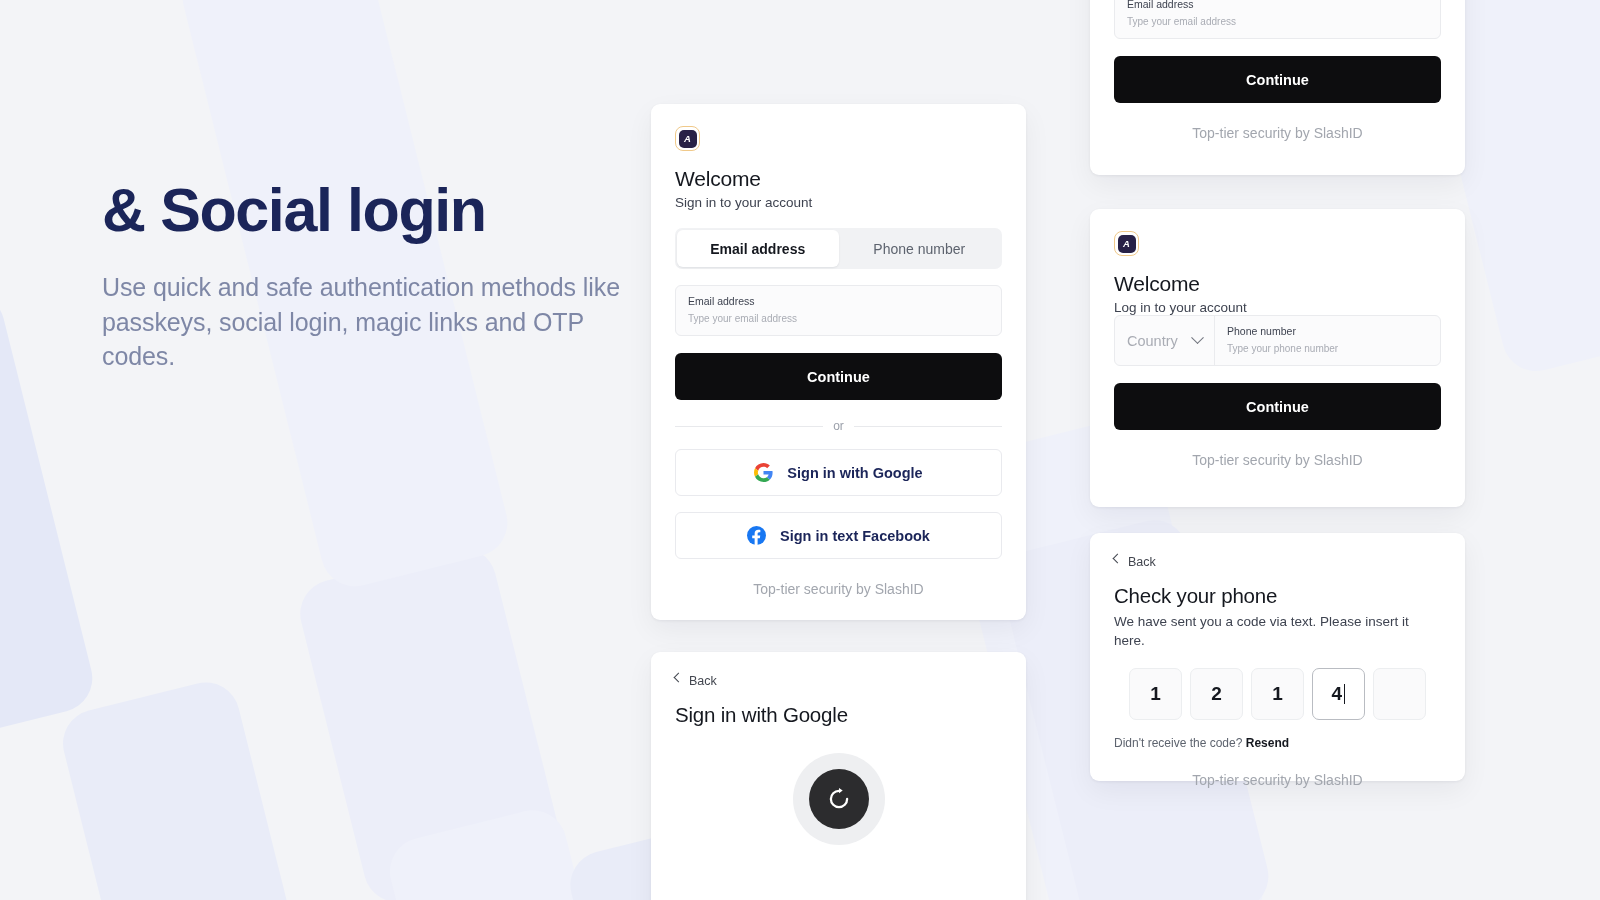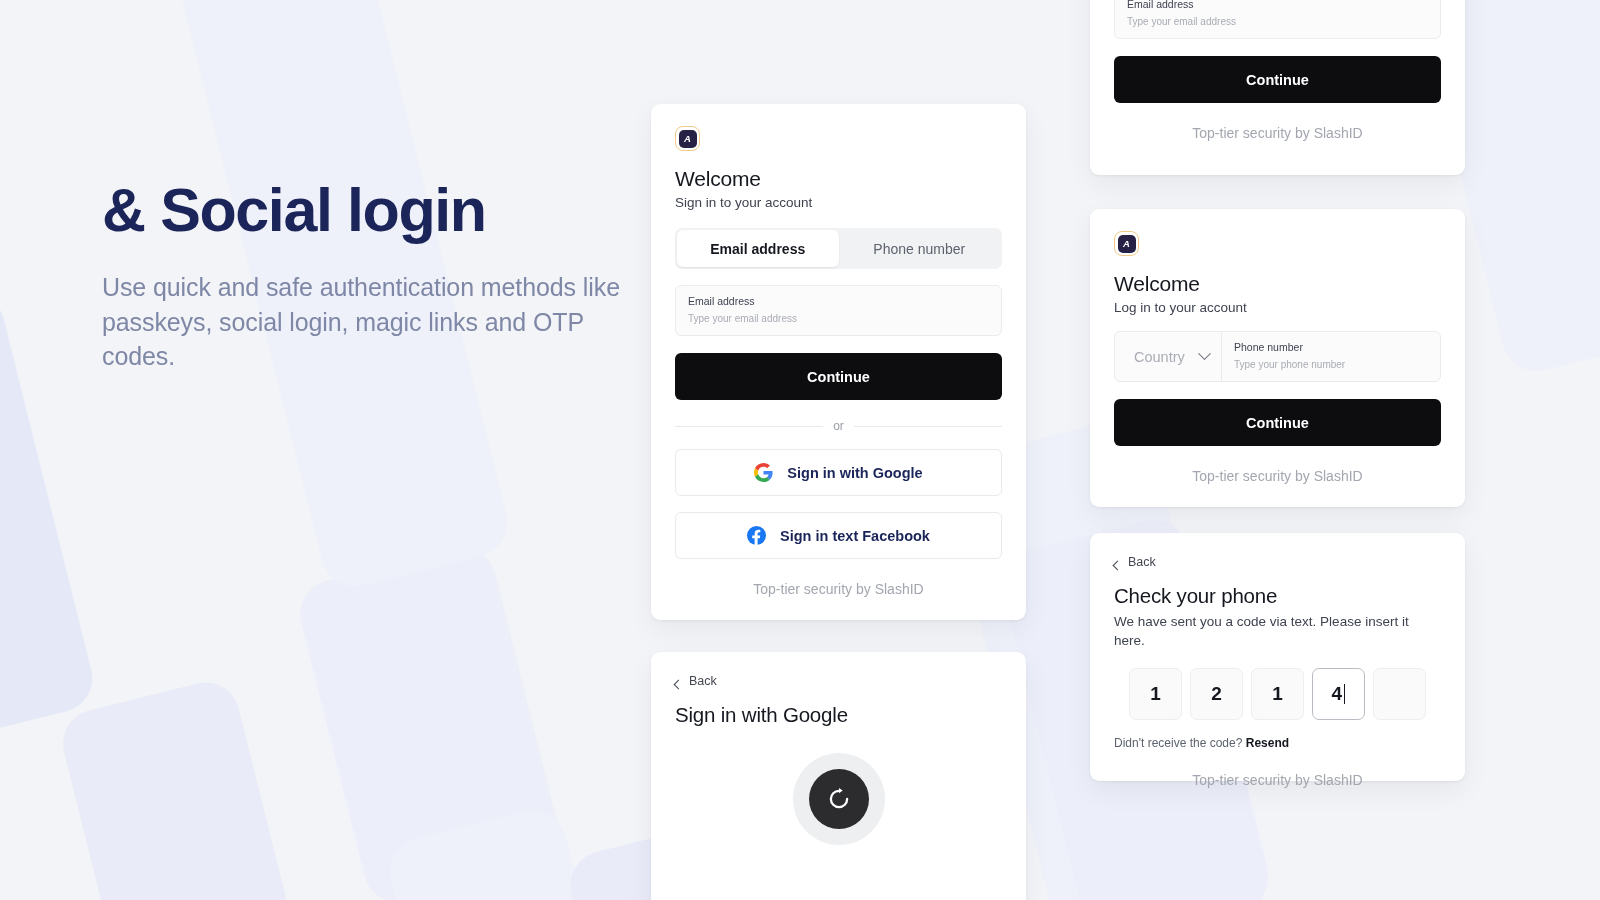--- a/index.html
+++ b/index.html
@@ -152,28 +152,26 @@
   }
   .field-placeholder {
     font-size: 10px;
     color: #a9acb4;
     line-height: 20px;
     margin-top: 1px;
   }
 
   
   .field-split {
-    margin-top: 16px;
     display: flex;
     background: #fbfbfc;
     border: 1px solid #eaebee;
     border-radius: 6px;
     height: 51px;
     overflow: hidden;
-    padding-left: 7px;
   }
   .country-part {
     width: 100px;
     display: flex;
     align-items: center;
     justify-content: space-between;
     padding: 0 12px;
     border-right: 1px solid #eaebee;
     font-size: 14.5px;
     color: #a9acb4;
@@ -234,21 +232,21 @@
   .footnote {
     margin-top: 22px;
     text-align: center;
     font-size: 14px;
     color: #a2a6ae;
   }
 
   
   .back {
     display: flex;
-    align-items: flex-end;
+    align-items: flex-start;
     gap: 7px;
     font-size: 12.5px;
     color: #42464f;
     cursor: pointer;
     width: fit-content;
   }
   .back-chev {
     width: 7px; height: 7px;
     border-left: 1.4px solid #42464f;
     border-bottom: 1.4px solid #42464f;

